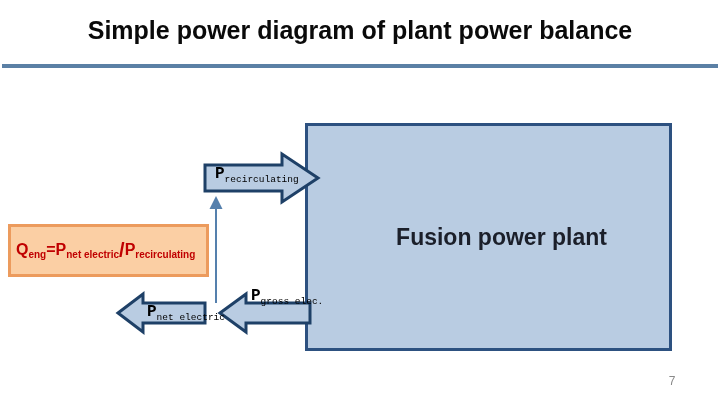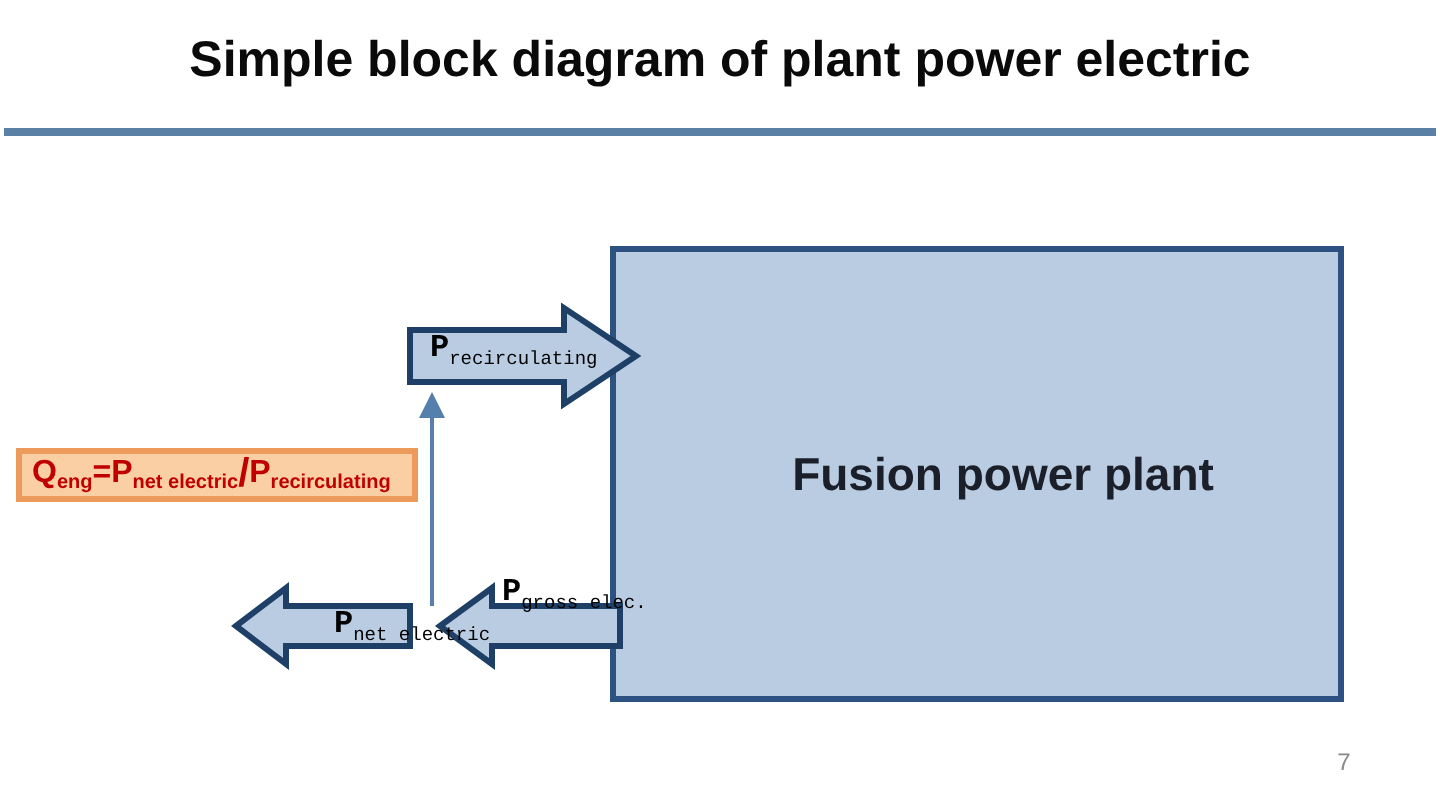--- a/index.html
+++ b/index.html
@@ -52,21 +52,21 @@
   .plant-label {
     font-size: 23px;
     font-weight: bold;
     color: var(--plant-text, #1b1f2a);
   }
   .formula-box {
     position: absolute;
     left: 8px;
     top: 224px;
     width: 201px;
-    height: 27px;
+    height: 53px;
     box-sizing: border-box;
     background: var(--orange-fill, #fbcfa4);
     border: 3px solid var(--orange-border, #ec9b5d);
     display: flex;
     align-items: center;
     padding-left: 5px;
     color: var(--formula-red, #c00000);
     white-space: nowrap;
   }
   .f-cap   { font-size: 16px; font-weight: bold; }
@@ -110,42 +110,42 @@
     text-align: center;
     font-size: 12px;
     color: var(--page-gray, #8a8a8a);
   }
 </style>
 </head>
 <body>
 
 <div class="slide">
 
-  <h1 class="title">Simple block diagram of plant power electric</h1>
+  <h1 class="title">Simple power diagram of plant power balance</h1>
   <div class="title-rule"></div>
 
   <div class="plant-box">
     <span class="plant-label">Fusion power plant</span>
   </div>
 
   <svg class="arrows-layer" width="720" height="405" viewBox="0 0 720 405">
     <polygon class="block-arrow" points="220,313 246,294 246,303 310,303 310,323 246,323 246,332"></polygon>
     <polygon class="block-arrow" points="118,313 143,294 143,303 205,303 205,323 143,323 143,332"></polygon>
     <polygon class="block-arrow" points="205,165 282,165 282,154 318,178 282,202 282,191 205,191"></polygon>
     <g>
       <line class="flow-line" x1="216" y1="303" x2="216" y2="208"></line>
       <polygon class="flow-head" points="216,196 209.5,209 222.5,209"></polygon>
     </g>
   </svg>
 
   <div class="arrow-label" style="left:215px; top:166px;">
     <span class="sym">P</span><span class="sub">recirculating</span>
   </div>
 
-  <div class="arrow-label" style="left:147px; top:304px;margin-left:20px;">
+  <div class="arrow-label" style="left:147px; top:304px;">
     <span class="sym">P</span><span class="sub">net electric</span>
   </div>
 
   <div class="arrow-label" style="left:251px; top:288px;">
     <span class="sym">P</span><span class="sub">gross elec.</span>
   </div>
 
   <div class="formula-box">
     <span><span class="f-cap">Q</span><span class="f-sub">eng</span><span class="f-cap">=</span><span class="f-cap">P</span><span class="f-sub">net electric</span><span class="f-slash">/</span><span class="f-cap">P</span><span class="f-sub">recirculating</span></span>
   </div>

